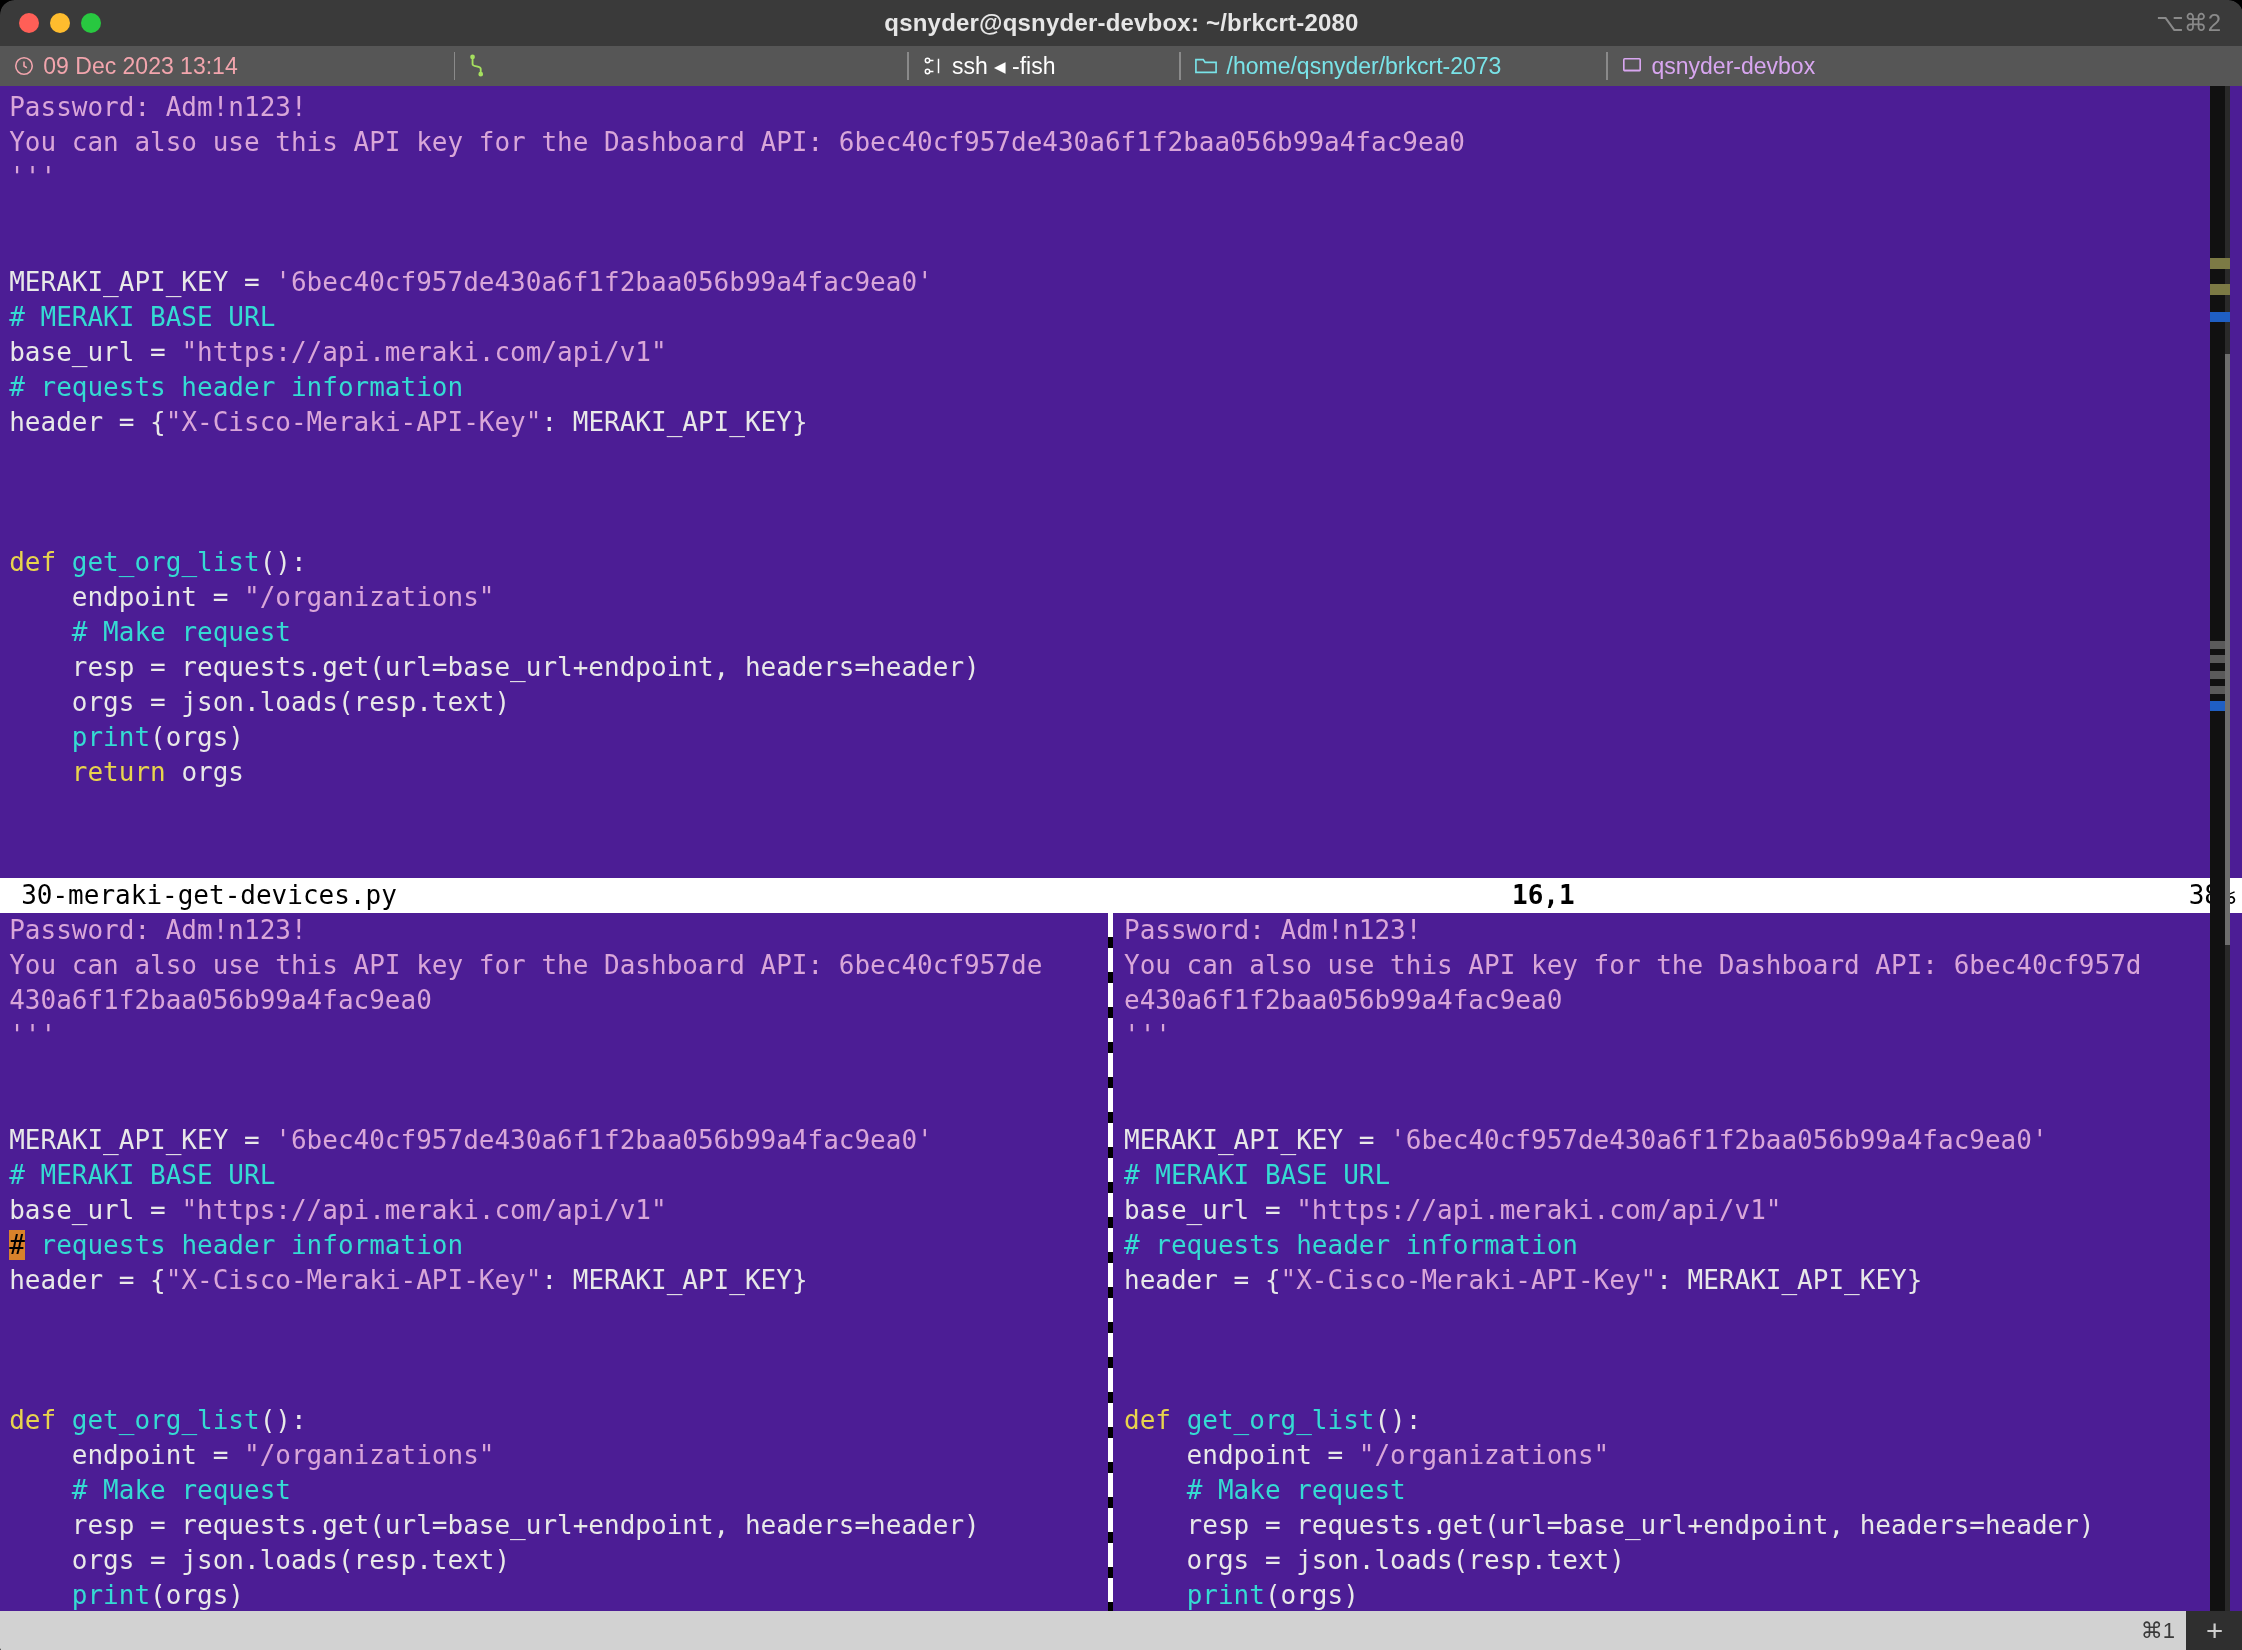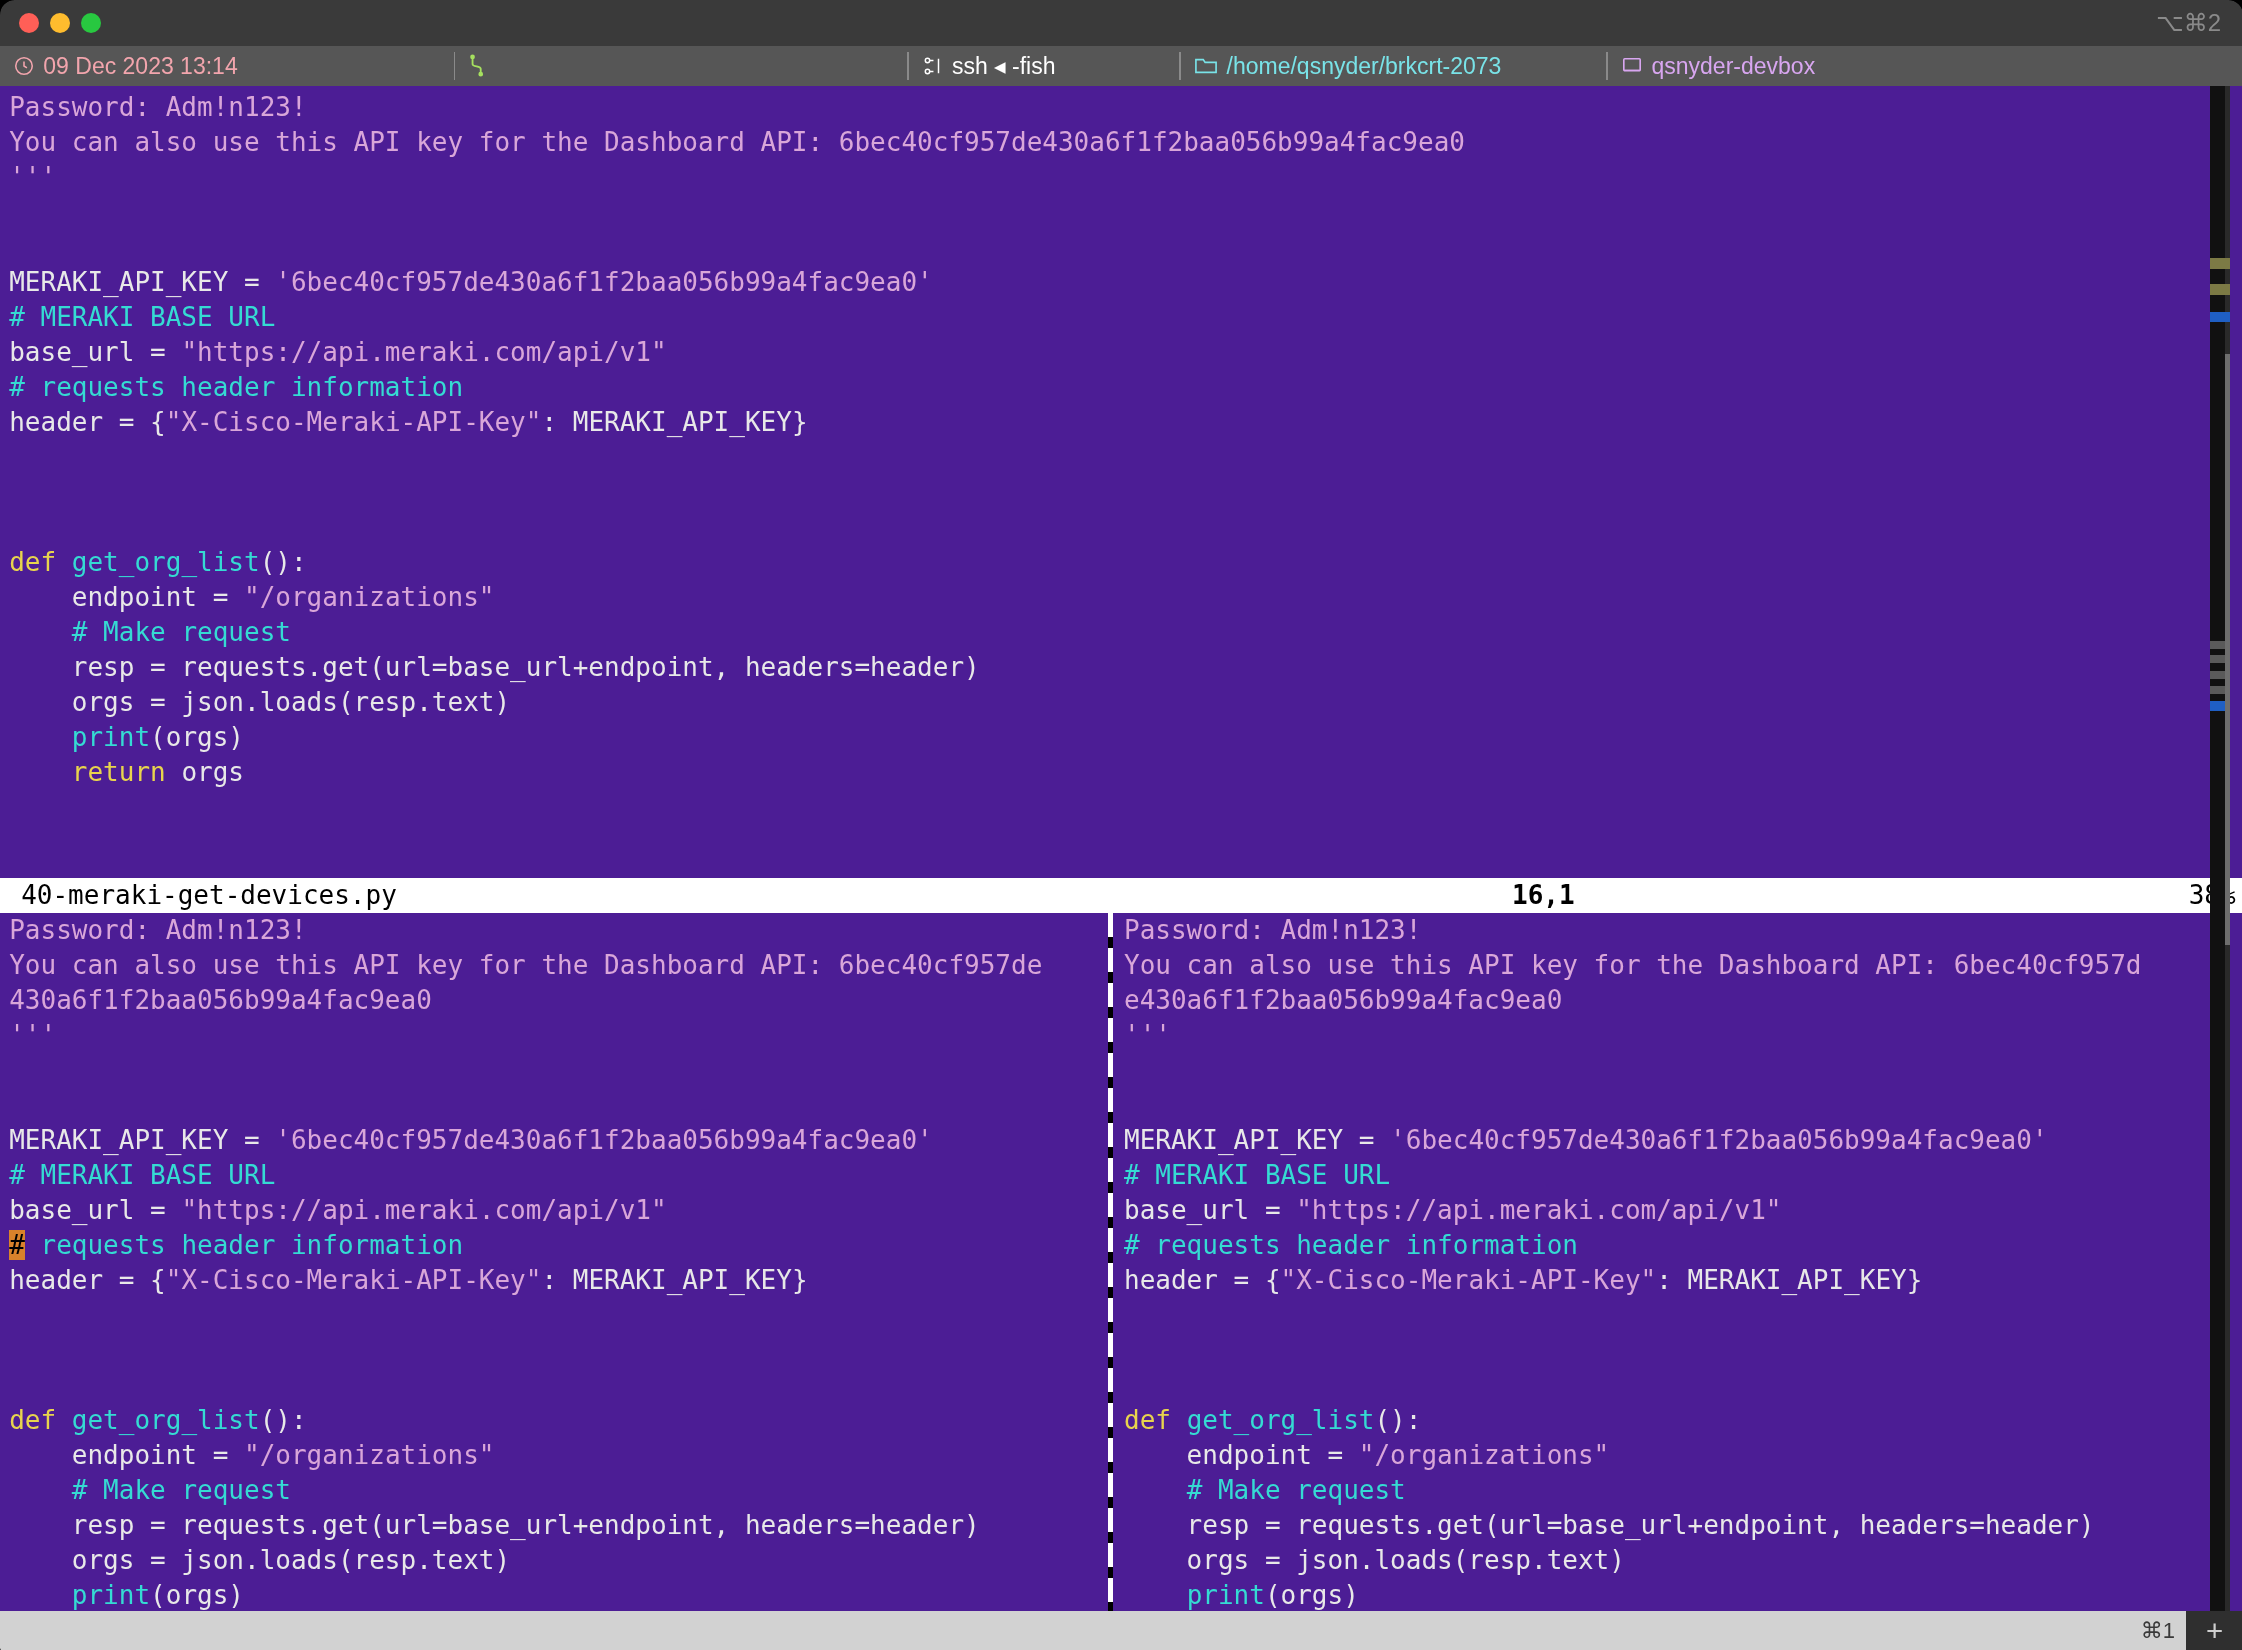--- a/index.html
+++ b/index.html
@@ -125,20 +125,21 @@
 <body>
 
 <div class="win">
 
   <div class="titlebar">
     <div class="traffic">
       <div class="dot red"></div>
       <div class="dot yellow"></div>
       <div class="dot green"></div>
     </div>
+    <div class="title-text">qsnyder@qsnyder-devbox: ~/brkcrt-2080</div>
     <div class="title-shortcut">⌥⌘2</div>
   </div>
 
   <div class="statusbar">
     <div class="sb-seg sb-clock">
       <span class="sb-ico">
         <svg width="22" height="22" viewBox="0 0 24 24" fill="none" stroke="#f2a5ad" stroke-width="1.7">
           <circle cx="12" cy="12" r="9"></circle>
             <path d="M12 7v5l3.2 2"></path>
         </svg>
@@ -189,21 +190,21 @@
         </svg>
       </span>
       <span>qsnyder-devbox</span>
     </div>
   </div>
 
   <div class="term">
 
     <div class="pane code" id="top-pane" style="left:9.2px;top:3.7px;width:2178px;"><div style="height: 35px;"><span class="s-doc">Password: Adm!n123!</span></div><div style="height: 35px;"><span class="s-doc">You can also use this API key for the Dashboard API: 6bec40cf957de430a6f1f2baa056b99a4fac9ea0</span></div><div style="height: 35px;"><span class="s-doc">'''</span></div><div style="height: 35px;">&nbsp;</div><div style="height: 35px;">&nbsp;</div><div style="height: 35px;"><span class="s-txt">MERAKI_API_KEY = </span><span class="s-str">'6bec40cf957de430a6f1f2baa056b99a4fac9ea0'</span></div><div style="height: 35px;"><span class="s-com"># MERAKI BASE URL</span></div><div style="height: 35px;"><span class="s-txt">base_url = </span><span class="s-str">"https://api.meraki.com/api/v1"</span></div><div style="height: 35px;"><span class="s-com"># requests header information</span></div><div style="height: 35px;"><span class="s-txt">header = {</span><span class="s-str">"X-Cisco-Meraki-API-Key"</span><span class="s-txt">: MERAKI_API_KEY}</span></div><div style="height: 35px;">&nbsp;</div><div style="height: 35px;">&nbsp;</div><div style="height: 35px;">&nbsp;</div><div style="height: 35px;"><span class="s-kw">def </span><span class="s-fn">get_org_list</span><span class="s-txt">():</span></div><div style="height: 35px;"><span class="s-txt">    endpoint = </span><span class="s-str">"/organizations"</span></div><div style="height: 35px;"><span class="s-txt">    </span><span class="s-com"># Make request</span></div><div style="height: 35px;"><span class="s-txt">    resp = requests.get(url=base_url+endpoint, headers=header)</span></div><div style="height: 35px;"><span class="s-txt">    orgs = json.loads(resp.text)</span></div><div style="height: 35px;"><span class="s-txt">    </span><span class="s-fn">print</span><span class="s-txt">(orgs)</span></div><div style="height: 35px;"><span class="s-txt">    </span><span class="s-kw">return</span><span class="s-txt"> orgs</span></div></div>
 
-    <div class="vimbar" id="top-statusline" style="left: 0px; top: 792px; width: 2243px; position: absolute;"><span style="position:absolute;left:5.5px;"> 40-meraki-get-devices.py</span><span style="position:absolute;left:1512px;font-weight:bold;">16,1</span><span style="position:absolute;right:7.4px;">38%</span></div>
+    <div class="vimbar" id="top-statusline" style="left: 0px; top: 792px; width: 2243px; position: absolute;"><span style="position:absolute;left:5.5px;"> 30-meraki-get-devices.py</span><span style="position:absolute;left:1512px;font-weight:bold;">16,1</span><span style="position:absolute;right:7.4px;">38%</span></div>
 
     <div class="pane code" id="left-pane" style="left:9.2px;top:827px;width:1089px;"><div style="height: 35px;"><span class="s-doc">Password: Adm!n123!</span></div><div style="height: 35px;"><span class="s-doc">You can also use this API key for the Dashboard API: 6bec40cf957de</span></div><div style="height: 35px;"><span class="s-doc">430a6f1f2baa056b99a4fac9ea0</span></div><div style="height: 35px;"><span class="s-doc">'''</span></div><div style="height: 35px;">&nbsp;</div><div style="height: 35px;">&nbsp;</div><div style="height: 35px;"><span class="s-txt">MERAKI_API_KEY = </span><span class="s-str">'6bec40cf957de430a6f1f2baa056b99a4fac9ea0'</span></div><div style="height: 35px;"><span class="s-com"># MERAKI BASE URL</span></div><div style="height: 35px;"><span class="s-txt">base_url = </span><span class="s-str">"https://api.meraki.com/api/v1"</span></div><div style="height: 35px;"><span class="cursor">#</span><span class="s-com"> requests header information</span></div><div style="height: 35px;"><span class="s-txt">header = {</span><span class="s-str">"X-Cisco-Meraki-API-Key"</span><span class="s-txt">: MERAKI_API_KEY}</span></div><div style="height: 35px;">&nbsp;</div><div style="height: 35px;">&nbsp;</div><div style="height: 35px;">&nbsp;</div><div style="height: 35px;"><span class="s-kw">def </span><span class="s-fn">get_org_list</span><span class="s-txt">():</span></div><div style="height: 35px;"><span class="s-txt">    endpoint = </span><span class="s-str">"/organizations"</span></div><div style="height: 35px;"><span class="s-txt">    </span><span class="s-com"># Make request</span></div><div style="height: 35px;"><span class="s-txt">    resp = requests.get(url=base_url+endpoint, headers=header)</span></div><div style="height: 35px;"><span class="s-txt">    orgs = json.loads(resp.text)</span></div><div style="height: 35px;"><span class="s-txt">    </span><span class="s-fn">print</span><span class="s-txt">(orgs)</span></div></div>
 
     <div class="vsep" style="left:1108px;top:827px;height:701px;"></div>
 
     <div class="pane code" id="right-pane" style="left:1124px;top:827px;width:1108px;"><div style="height: 35px;"><span class="s-doc">Password: Adm!n123!</span></div><div style="height: 35px;"><span class="s-doc">You can also use this API key for the Dashboard API: 6bec40cf957d</span></div><div style="height: 35px;"><span class="s-doc">e430a6f1f2baa056b99a4fac9ea0</span></div><div style="height: 35px;"><span class="s-doc">'''</span></div><div style="height: 35px;">&nbsp;</div><div style="height: 35px;">&nbsp;</div><div style="height: 35px;"><span class="s-txt">MERAKI_API_KEY = </span><span class="s-str">'6bec40cf957de430a6f1f2baa056b99a4fac9ea0'</span></div><div style="height: 35px;"><span class="s-com"># MERAKI BASE URL</span></div><div style="height: 35px;"><span class="s-txt">base_url = </span><span class="s-str">"https://api.meraki.com/api/v1"</span></div><div style="height: 35px;"><span class="s-com"># requests header information</span></div><div style="height: 35px;"><span class="s-txt">header = {</span><span class="s-str">"X-Cisco-Meraki-API-Key"</span><span class="s-txt">: MERAKI_API_KEY}</span></div><div style="height: 35px;">&nbsp;</div><div style="height: 35px;">&nbsp;</div><div style="height: 35px;">&nbsp;</div><div style="height: 35px;"><span class="s-kw">def </span><span class="s-fn">get_org_list</span><span class="s-txt">():</span></div><div style="height: 35px;"><span class="s-txt">    endpoint = </span><span class="s-str">"/organizations"</span></div><div style="height: 35px;"><span class="s-txt">    </span><span class="s-com"># Make request</span></div><div style="height: 35px;"><span class="s-txt">    resp = requests.get(url=base_url+endpoint, headers=header)</span></div><div style="height: 35px;"><span class="s-txt">    orgs = json.loads(resp.text)</span></div><div style="height: 35px;"><span class="s-txt">    </span><span class="s-fn">print</span><span class="s-txt">(orgs)</span></div></div>
 
     <div class="minimap" id="minimap">
       <div class="mm-rail"></div>
     <div class="mm-mark" style="top: 172px; height: 11px; background: rgb(124, 122, 69);"></div>

